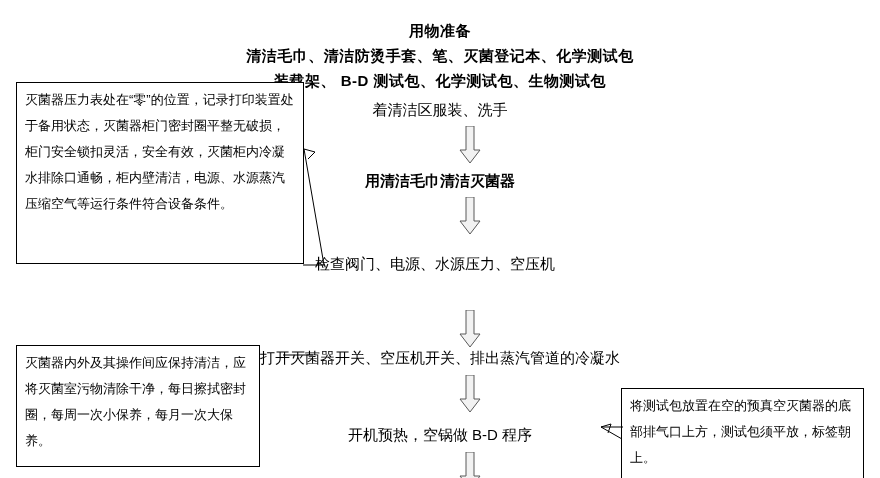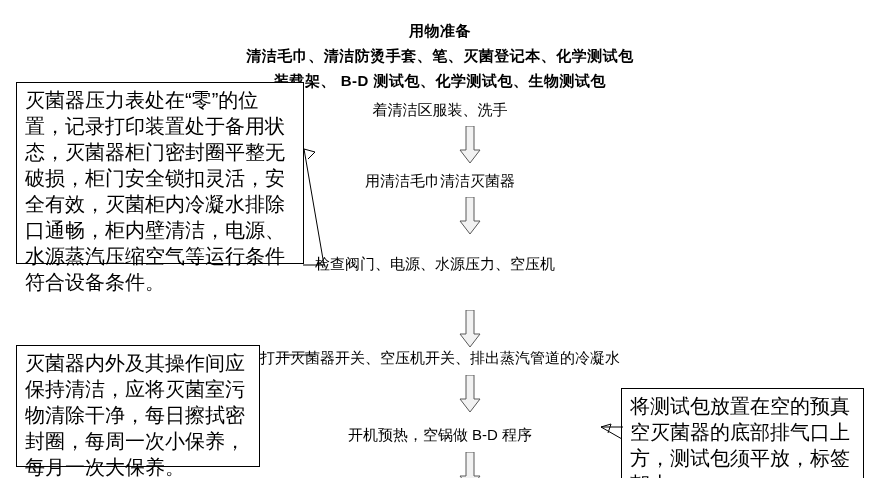--- a/index.html
+++ b/index.html
@@ -38,21 +38,21 @@
     text-align: center;
     font-size: 15px;
     line-height: 22px;
     white-space: nowrap;
   }
 
   .note {
     position: absolute;
     border: 1px solid #000000;
     background: #ffffff;
-    font-size: 20px;
+    font-size: 13px;
     line-height: 26px;
     padding: 4px 8px 5px 8px;
     box-sizing: border-box;
     text-align: left;
   }
 
   .arrow-down {
     position: absolute;
     width: 22px;
   }
@@ -73,21 +73,21 @@
   <div class="hdr hdr3">装载架、 B-D 测试包、化学测试包、生物测试包</div>
 
   <div class="flow-step" style="top:99px; left:0; width:880px;">着清洁区服装、洗手</div>
 
   <div class="arrow-down" style="top:126px; left:459px; height:38px;">
     <svg width="22" height="38" viewBox="0 0 22 38">
       <polygon points="7,0 15,0 15,24 21,24 11,37 1,24 7,24" fill="#f2f2f2" stroke="#595959" stroke-width="1"></polygon>
     </svg>
   </div>
 
-  <div class="flow-step" style="top:170px; left:0; width:880px;">用清洁毛巾清洁灭菌器</div>
+  <div class="flow-step" style="top:170px; left:0; width:880px;font-weight:bold;">用清洁毛巾清洁灭菌器</div>
 
   <div class="arrow-down" style="top:197px; left:459px; height:38px;">
     <svg width="22" height="38" viewBox="0 0 22 38">
       <polygon points="7,0 15,0 15,24 21,24 11,37 1,24 7,24" fill="#f2f2f2" stroke="#595959" stroke-width="1"></polygon>
     </svg>
   </div>
 
   <div class="flow-step" style="top:253px; left:0; width:870px;">检查阀门、电源、水源压力、空压机</div>
 
   <div class="arrow-down" style="top:310px; left:459px; height:38px;">

